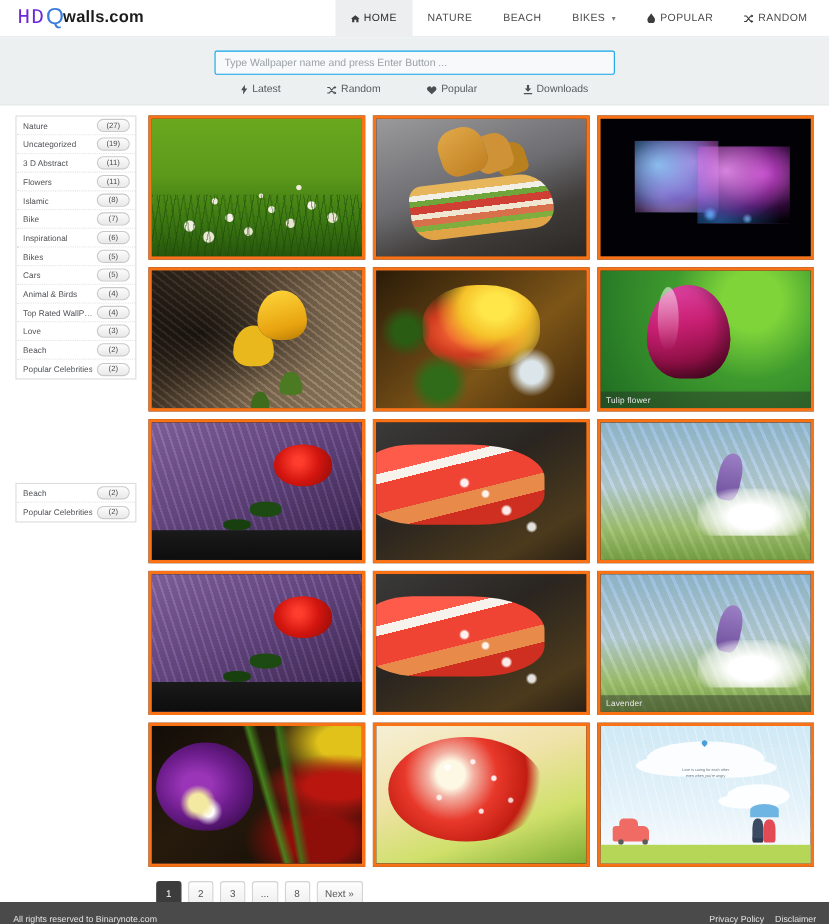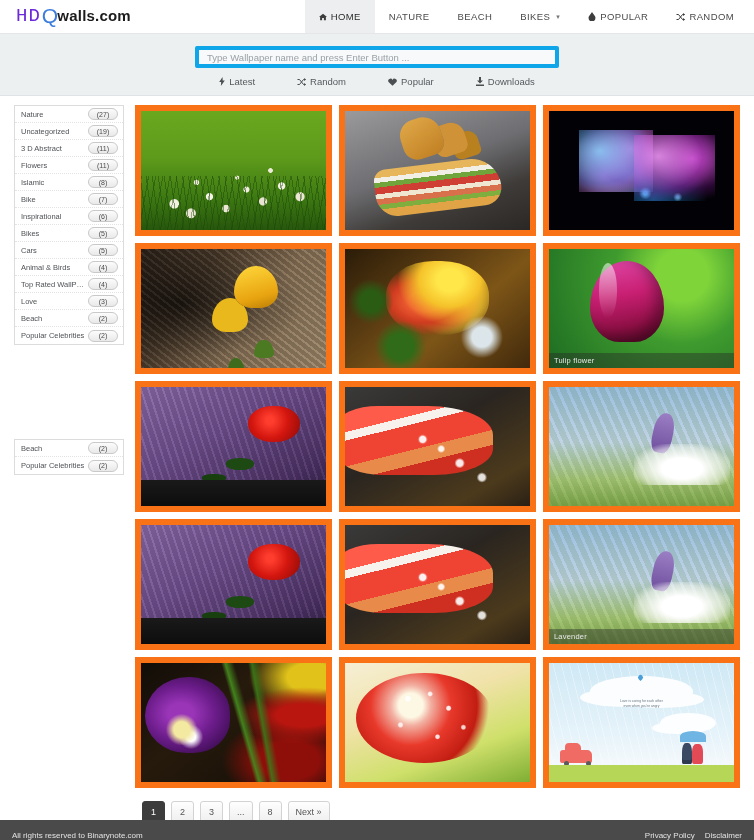--- a/index.html
+++ b/index.html
@@ -41,21 +41,21 @@
   .caret { font-size: 7px; color: #777; margin-left: 2px; }
 
   
   .searchband {
     background: #edf0f1; border-bottom: 1px solid #dfe3e5;
     padding: 12px 0 8px; flex: none;
   }
   .search-row { display: flex; justify-content: center; }
   .search-input {
     width: 364px; height: 22px;
-    border: 4px solid #0ea5e9; background: #f8f9fa;
+    border: 1px solid #0ea5e9; background: #f8f9fa;
     border-radius: 2px; padding: 0 8px;
     font-family: "Liberation Sans", sans-serif;
     font-size: 9.5px; color: #8d9499;
     outline: none;
   }
   .search-input::placeholder { color: #9aa0a5; }
   .filters {
     display: flex; justify-content: center; gap: 42px;
     margin-top: 8px;
   }
@@ -95,21 +95,21 @@
     border: 1px solid #c9c9c9; border-radius: 7px;
     background: linear-gradient(#fcfcfc, #e9e9e9);
   }
   .sidebar-gap { height: 84px; }
 
   
   .gallery { flex: 1; min-width: 0; }
   .grid { display: grid; grid-template-columns: repeat(3, 1fr); gap: 7px; }
   .tile {
     position: relative; height: 131px; overflow: hidden;
-    border: 6px solid #f97316; background: #222;
+    border: 3px solid #f97316; background: #222;
     cursor: pointer;
   }
   .tile .art { position: absolute; inset: 0; }
   .cap {
     position: absolute; left: 0; right: 0; bottom: 0;
     background: rgba(40,40,40,.42);
     color: #e9e9e9; font-size: 7.5px;
     padding: 3px 5px; letter-spacing: .2px;
   }
 

